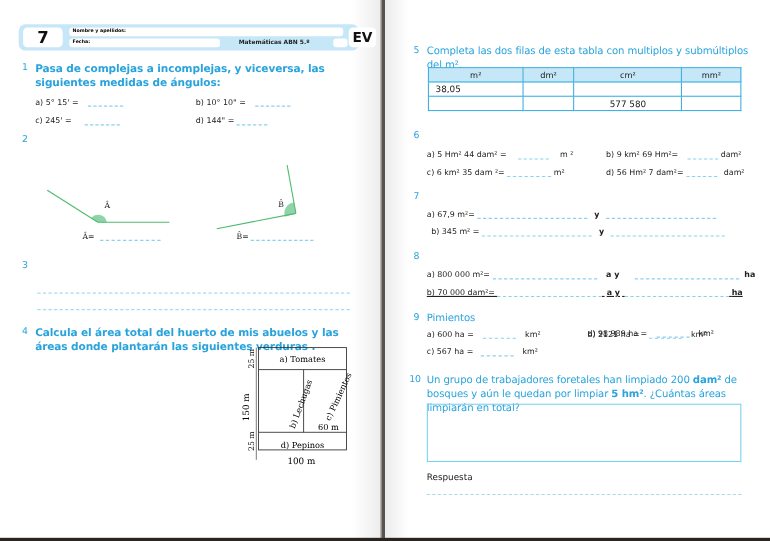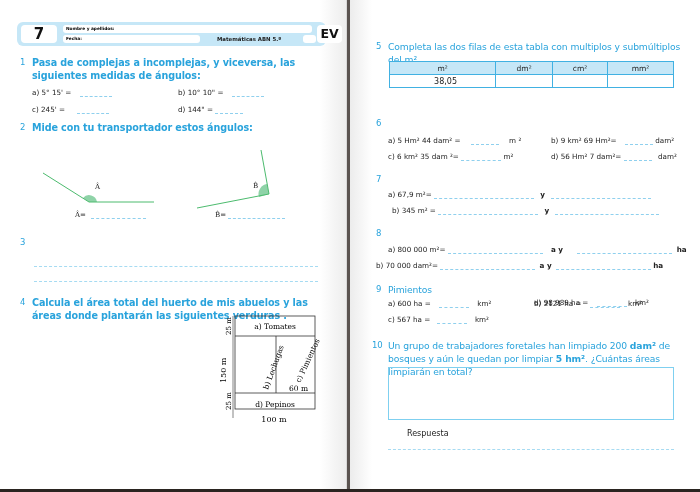--- a/index.html
+++ b/index.html
@@ -29,24 +29,24 @@
   #header .smallbox { position: absolute; left: 286px; top: 13px; width: 13px; height: 8px; background: #fff; border-radius: 3px; }
   #header .evbox { position: absolute; left: 300px; top: 3px; width: 25px; height: 18px; background: #fff; border-radius: 4px;
     font-weight: bold; font-size: 12.5px; text-align: center; line-height: 18px; color: #111; }
 
   .dotline { position: absolute; border-bottom: 1px dashed #a6dbf2; height: 1px; }
 
   
   #area-table { position: absolute; left: 389px; top: 61px; width: 285px; border-collapse: collapse; }
   #area-table th, #area-table td { border: 1px solid #41b1e2; height: 13px; font-size: 8px; font-weight: normal; text-align: center; color: #222; }
   #area-table th { background: #c6e7f7; font-size: 7.5px; }
-  #area-table td.left { text-align: center; padding-left: 6px; }
+  #area-table td.left { text-align: left; padding-left: 6px; }
 
   .answerbox { position: absolute; left: 388px; top: 367px; width: 286px; height: 53px; border: 1.5px solid #7fd0f0; }
-  .resp { position: absolute; left: 388px; top: 429px; font-size: 8px; color: #222; margin-left: 19px; }
+  .resp { position: absolute; left: 388px; top: 429px; font-size: 8px; color: #222; }
 
   .garden text { font-family: "DejaVu Serif", serif; }
 </style>
 </head>
 <body>
 
 <div class="page" id="page-left">
 
   <div id="header">
     <div class="numbox">7</div>
@@ -73,21 +73,20 @@
     <span>c)  245' =</span>
     <span class="dash" style="width:32px; margin-left:10px;"></span>
   </div>
   <div class="item" style="left:178px; top:105px;">
     <span>d)   144" =</span>
     <span class="dash" style="width:28px;"></span>
   </div>
 
   <div class="q" style="left:32px; top:121px; width:300px;">
     <span class="num">2</span>
-    <span>Mide con tu transportador estos ángulos:</span>
   </div>
   <svg style="position:absolute; left:0; top:140px;" width="347" height="90">
 
     <path d="M 89 62 L 97 62 A 8 8 0 0 0 83 58 Z" fill="#8fd3a8"></path>
     <line x1="43" y1="33" x2="89" y2="62" stroke="#4cbb6e" stroke-width="1"></line>
     <line x1="89" y1="62" x2="154" y2="62" stroke="#4cbb6e" stroke-width="1"></line>
 
     <path d="M 269 54 L 259 57 A 10 10 0 0 1 267 44 Z" fill="#8fd3a8"></path>
     <line x1="261" y1="10" x2="269" y2="54" stroke="#4cbb6e" stroke-width="1"></line>
     <line x1="269" y1="54" x2="197" y2="68" stroke="#4cbb6e" stroke-width="1"></line>
@@ -151,20 +150,26 @@
       <th>mm²</th>
     </tr>
   </thead>
   <tbody>
     <tr>
       <td class="left">38,05</td>
       <td></td>
       <td></td>
       <td></td>
     </tr>
+    <tr>
+      <td></td>
+      <td></td>
+      <td>577 580</td>
+      <td></td>
+    </tr>
   </tbody>
 </table>
 
 <div class="qr" style="left:388px; top:117px; width:300px;">
   <span class="num">6</span>
 </div>
 <div class="item" style="left:388px; top:136px;">
   <span>a) 5 Hm² 44 dam² =</span>
   <span class="dash" style="width:28px; margin-left:8px;"></span>
   <span style="margin-left:8px;">m ²</span>
@@ -204,21 +209,21 @@
 <div class="qr" style="left:388px; top:227px; width:300px;">
   <span class="num">8</span>
 </div>
 <div class="item" style="left:388px; top:245px;">
   <span>a) 800 000 m²=</span>
   <span class="dash" style="width:95px;"></span>
   <span style="margin:0 6px; font-weight:bold;">a  y</span>
   <span class="dash" style="width:95px; margin-left:6px;"></span>
   <span style="margin-left:2px; font-weight:bold;">ha</span>
 </div>
-<div class="item" style="left:376px; top:261px;">
+<div class="item" style="left:388px; top:261px;text-decoration:underline;">
   <span>b) 70 000 dam²=</span>
   <span class="dash" style="width:95px;"></span>
   <span style="margin:0 2px; font-weight:bold;">a  y</span>
   <span class="dash" style="width:95px;"></span>
   <span style="font-weight:bold;">ha</span>
 </div>
 
 <div class="qr" style="left:388px; top:283px; width:300px;">
   <span class="num">9</span>
   <span>Pimientos</span>

